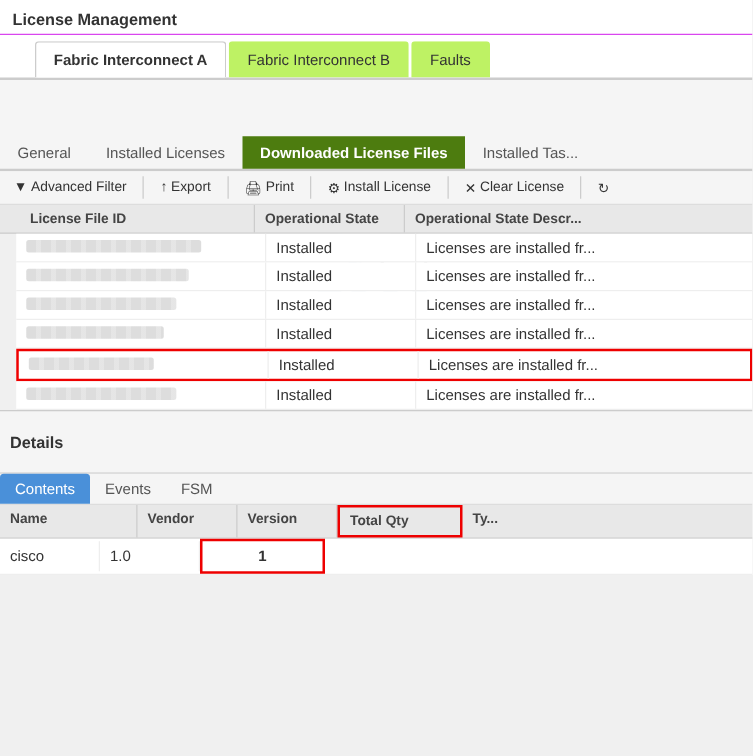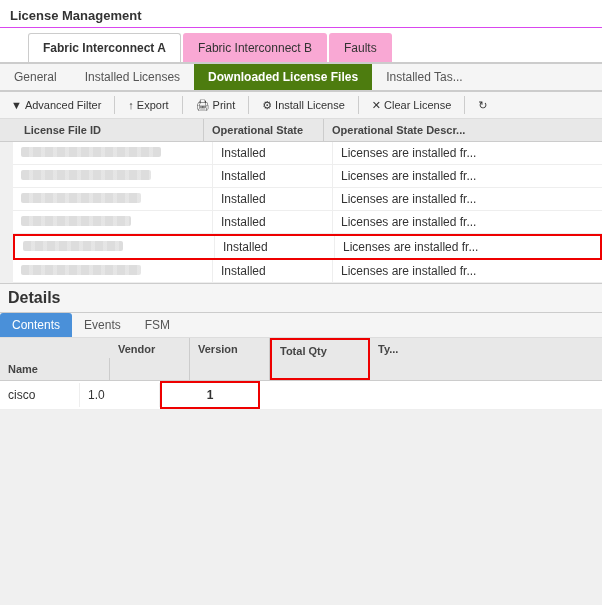--- a/index.html
+++ b/index.html
@@ -1,51 +1,51 @@
 <!DOCTYPE html>
 <html><head>
   <meta charset="utf-8">
   <style>
     * { box-sizing: border-box; margin: 0; padding: 0; }
     body { font-family: Arial, sans-serif; font-size: 12px; background: #f0f0f0; color: #333; width: 602px; }
 
     .page-title { font-weight: bold; font-size: 13px; padding: 8px 10px 4px; background: #fff; border-bottom: 1px solid #d946ef; }
 
     .tab-bar-top { display: flex; background: #fff; border-bottom: 2px solid #ccc; padding: 0 28px; }
-    .tab-top { padding: 7px 14px; font-size: 12px; cursor: pointer; border: 1px solid transparent; border-bottom: none; margin-right: 2px; color: #333; background: #f9a8d4; border-radius: 3px 3px 0 0; margin-top: 5px; }
+    .tab-top { padding: 7px 14px; font-size: 12px; cursor: pointer; border: 1px solid transparent; border-bottom: none; margin-right: 2px; color: #333; background: #bef264; border-radius: 3px 3px 0 0; margin-top: 5px; }
     .tab-top.active { background: #fff; border-color: #ccc; border-bottom-color: #fff; font-weight: bold; }
 
     .tab-bar-second { display: flex; background: #f5f5f5; border-bottom: 2px solid #ccc; }
-    .tab-second { padding: 6px 14px; font-size: 12px; cursor: pointer; color: #555; }
+    .tab-second { padding: 6px 14px; font-size: 12px; cursor: pointer; color: #555; margin-top: 45px; }
     .tab-second.active { background: #4d7c0f; color: #fff; font-weight: bold; }
 
     .toolbar { display: flex; align-items: center; background: #f5f5f5; border-bottom: 1px solid #ddd; padding: 4px 6px; gap: 6px; }
     .toolbar-btn { display: flex; align-items: center; gap: 3px; font-size: 11px; color: #333; cursor: pointer; padding: 2px 5px; background: none; border: none; white-space: nowrap; }
     .toolbar-sep { width: 1px; height: 18px; background: #ccc; margin: 0 2px; }
 
     .table-header { display: flex; background: #e8e8e8; border-bottom: 1px solid #ccc; font-weight: bold; font-size: 11px; color: #444; }
     .col-id { width: 204px; padding: 5px 24px; border-right: 1px solid #ccc; }
     .col-state { width: 120px; padding: 5px 8px; border-right: 1px solid #ccc; }
     .col-desc { flex: 1; padding: 5px 8px; }
 
     .table-row { display: flex; border-bottom: 1px solid #eee; align-items: center; background: #fff; margin-left: 13px; }
     .table-row .col-id { width: 200px; padding: 4px 8px; border-right: 1px solid #eee; }
     .table-row .col-state { width: 120px; padding: 4px 8px; border-right: 1px solid #eee; }
     .table-row .col-desc { flex: 1; padding: 4px 8px; overflow: hidden; white-space: nowrap; }
 
     .redacted { display: inline-block; width: 130px; height: 10px; background: repeating-linear-gradient(90deg, #bbb 0px, #bbb 8px, #ccc 8px, #ccc 12px); border-radius: 2px; opacity: 0.5; }
 
     .details-section { background: #fff; padding-top: 0; }
-    .details-title { font-weight: bold; font-size: 16px; padding: 5px 8px; background: #f5f5f5; border-top: 1px solid #ccc; border-bottom: 1px solid #ccc; }
+    .details-title { font-weight: bold; font-size: 13px; padding: 17px 8px; background: #f5f5f5; border-top: 1px solid #ccc; border-bottom: 1px solid #ccc; }
     .details-tab-bar { display: flex; background: #f5f5f5; border-bottom: 1px solid #ddd; }
     .details-tab { padding: 5px 12px; font-size: 12px; cursor: pointer; color: #555; }
     .details-tab.active { background: #4a90d9; color: #fff; border-radius: 3px 3px 0 0; }
 
     .detail-table-header { display: flex; background: #e8e8e8; border-bottom: 1px solid #ccc; font-weight: bold; font-size: 11px; color: #444; }
-    .d-col-name { width: 110px; padding: 5px 8px; border-right: 1px solid #ccc; margin-top: 20px; }
+    .d-col-name { width: 110px; padding: 5px 8px; border-right: 1px solid #ccc; }
     .d-col-vendor { width: 80px; padding: 5px 8px; border-right: 1px solid #ccc; }
     .d-col-version { width: 80px; padding: 5px 8px; border-right: 1px solid #ccc; }
     .d-col-totalqty { width: 100px; padding: 5px 8px; border-right: 1px solid #ccc; border: 2px solid #e00; font-weight: bold; }
     .d-col-type { flex: 1; padding: 5px 8px; }
 
     .detail-row { display: flex; background: #fff; border-bottom: 1px solid #eee; align-items: center; }
     .detail-row .d-col-name { width: 110px; padding: 5px 8px; border-right: 1px solid #eee; }
     .detail-row .d-col-vendor { width: 80px; padding: 5px 8px; border-right: 1px solid #eee; }
     .detail-row .d-col-version { width: 80px; padding: 5px 8px; border-right: 1px solid #eee; }
     .detail-row .d-col-totalqty { width: 100px; padding: 5px 8px; text-align: center; border-right: 1px solid #eee; border-left: 2px solid #e00; border-right: 2px solid #e00; }

